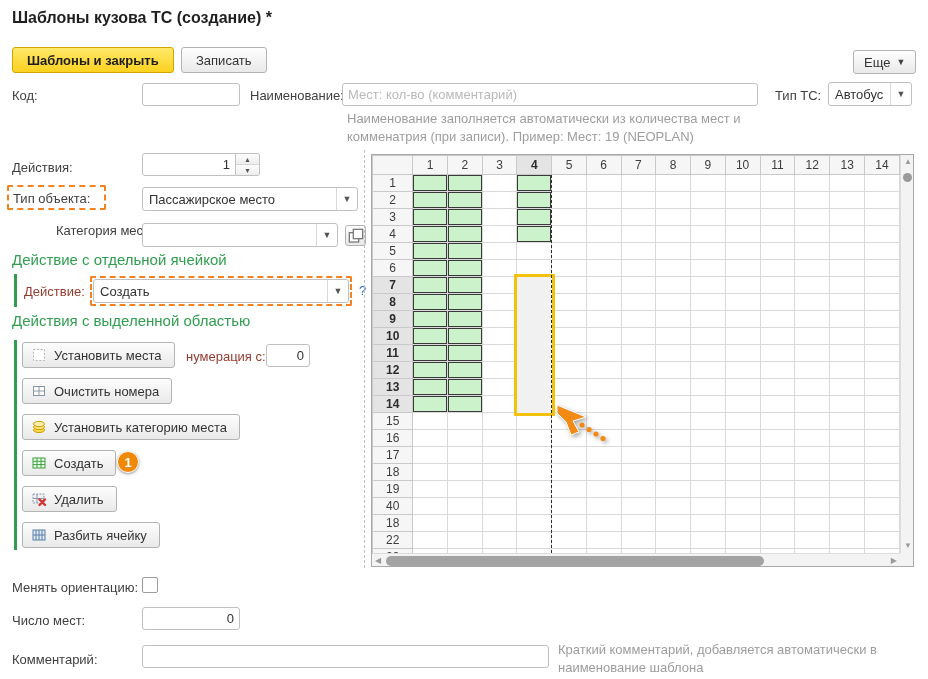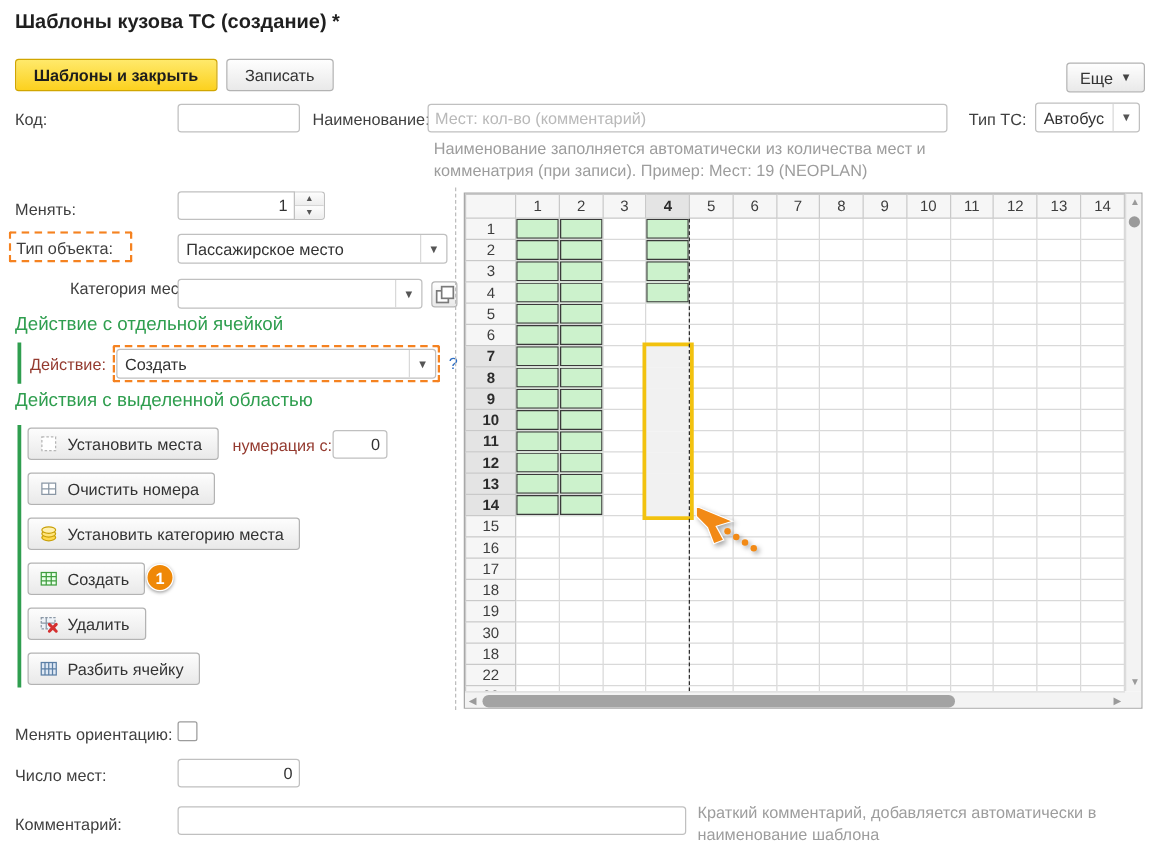--- a/index.html
+++ b/index.html
@@ -92,21 +92,21 @@
   <div class="abs lbl" style="left:250px; top:88px;">Наименование:</div>
   <input class="abs input" style="left: 342px; top: 83px; width: 416px;" placeholder="Мест: кол-во (комментарий)">
   <div class="abs lbl" style="left:775px; top:88px;">Тип ТС:</div>
   <div class="abs combo" style="left:828px; top:82px; width:84px;">
     <span class="val">Автобус</span>
     <span class="arrow">▼</span>
   </div>
   <div class="abs hint" style="left:347px; top:110px; width:430px;">Наименование заполняется автоматически из количества мест и
 комменатрия (при записи). Пример: Мест: 19 (NEOPLAN)</div>
 
-  <div class="abs lbl" style="left:12px; top:160px;">Менять:</div>
+  <div class="abs lbl" style="left:12px; top:160px;">Действия:</div>
   <div class="abs" style="left:142px; top:153px; display:flex;">
     <input class="input num" style="width: 94px; border-radius: 3px 0px 0px 3px;" value="1">
     <div class="spin" style="height:23px;">
       <div>▲</div>
       <div>▼</div>
     </div>
   </div>
 
   <div class="abs dashed-hl" style="left:7px; top:185px; width:99px; height:25px;"></div>
   <div class="abs lbl" style="left:13px; top:191px;">Тип объекта:</div>
@@ -554,21 +554,21 @@
               <td></td>
               <td></td>
               <td></td>
               <td></td>
               <td></td>
               <td></td>
               <td></td>
               <td></td>
             </tr>
             <tr>
-              <th>30</th>
+              <th>40</th>
               <td></td>
               <td></td>
               <td></td>
               <td></td>
               <td></td>
               <td></td>
               <td></td>
               <td></td>
               <td></td>
               <td></td>

